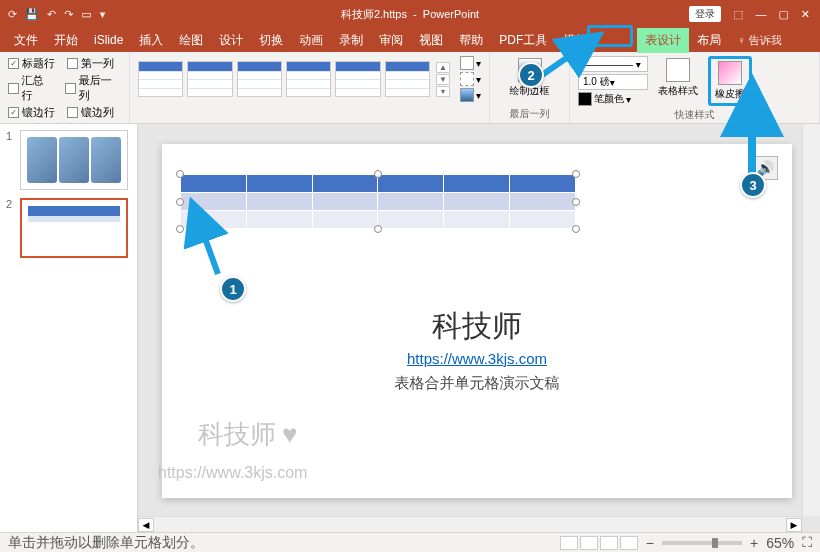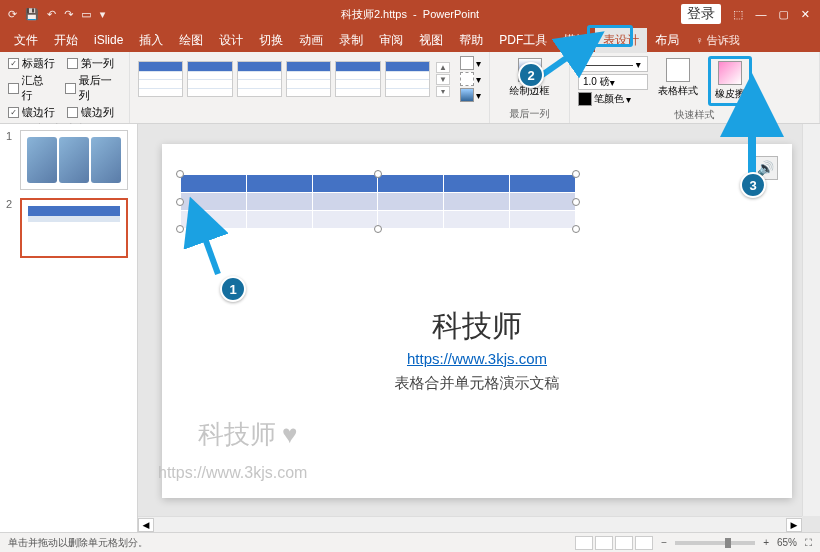--- a/index.html
+++ b/index.html
@@ -3,25 +3,25 @@
 <meta charset="utf-8">
 <style>
 * { margin: 0; padding: 0; box-sizing: border-box; font-family: "Microsoft YaHei", sans-serif; }
 body { width: 820px; height: 552px; background: #e6e6e6; position: relative; overflow: hidden; }
 
 .titlebar { height: 28px; background: #b7472a; display: flex; align-items: center; color: #fff; font-size: 11px; position: relative; }
 .titlebar .qat { display: flex; gap: 8px; padding-left: 8px; align-items: center; }
 .titlebar .qat span { opacity: 0.9; }
 .titlebar .title { position: absolute; left: 50%; transform: translateX(-50%); }
 .titlebar .right { position: absolute; right: 0; display: flex; align-items: center; gap: 12px; padding-right: 10px; }
-.login-box { background: #fff; color: #333; padding: 1px 6px; border-radius: 2px; font-size: 14px; }
+.login-box { background: #fff; color: #333; padding: 1px 6px; border-radius: 2px; font-size: 10px; }
 
 .menubar { height: 24px; background: #b7472a; display: flex; align-items: center; padding: 0 6px; font-size: 12px; }
 .menubar .tab { color: #fff; padding: 4px 8px; cursor: pointer; }
-.menubar .tab.active { background: #e5e5e5; color: #b7472a; }
+.menubar .tab.active { background: #86efac; color: #b7472a; margin-left: 42px; }
 .menubar .tell { color: #fce8e3; padding: 4px 8px; font-size: 11px; }
 
 .ribbon { height: 72px; background: #f3f2f1; border-bottom: 1px solid #d4d4d4; display: flex; }
 .ribbon-group { border-right: 1px solid #e1e1e1; padding: 4px 8px 2px; display: flex; flex-direction: column; justify-content: space-between; }
 .ribbon-group .label { text-align: center; font-size: 10px; color: #666; padding-top: 2px; }
 .style-options { display: flex; flex-direction: column; gap: 2px; font-size: 11px; }
 .style-options .row { display: flex; gap: 12px; }
 .checkbox { display: flex; align-items: center; gap: 3px; }
 .checkbox .box { width: 11px; height: 11px; border: 1px solid #888; background: #fff; display: flex; align-items: center; justify-content: center; font-size: 8px; color: #444; }
 
@@ -75,21 +75,21 @@
 .slide-sub { position: absolute; top: 230px; left: 0; right: 0; text-align: center; font-size: 15px; color: #444; }
 
 .watermark1 { position: absolute; left: 60px; bottom: 80px; font-size: 26px; color: #bfbfbf; opacity: 0.9; display: flex; align-items: center; gap: 6px; }
 .watermark2 { position: absolute; left: 20px; bottom: 50px; font-size: 16px; color: #bfbfbf; opacity: 0.9; }
 .heart { color: #bfbfbf; }
 
 .callout { position: absolute; width: 26px; height: 26px; background: #156e9e; border: 2px solid #fff; border-radius: 50%; color: #fff; display: flex; align-items: center; justify-content: center; font-size: 13px; font-weight: bold; box-shadow: 0 1px 3px rgba(0,0,0,0.3); }
 .arrow { position: absolute; }
 .arrow svg { overflow: visible; }
 
-.statusbar { position: absolute; bottom: 0; left: 0; right: 0; height: 20px; background: #f3f2f1; border-top: 1px solid #d4d4d4; display: flex; align-items: center; font-size: 10px; color: #555; padding: 0 8px; justify-content: space-between; }
+.statusbar { position: absolute; bottom: 0; left: 0; right: 0; height: 20px; background: #f3f2f1; border-top: 1px solid #d4d4d4; display: flex; align-items: center; font-size: 14px; color: #555; padding: 0 8px; justify-content: space-between; }
 .statusbar .right { display: flex; align-items: center; gap: 8px; }
 .view-btns { display: flex; gap: 2px; }
 .view-btns span { width: 18px; height: 14px; border: 1px solid #ccc; background: #fff; }
 .zoom-slider { width: 80px; height: 4px; background: #ccc; position: relative; }
 .zoom-slider .thumb { position: absolute; width: 6px; height: 10px; background: #888; top: -3px; left: 50px; }
 
 .hscroll { position: absolute; bottom: 20px; left: 138px; right: 18px; height: 16px; background: #f0f0f0; border-top: 1px solid #ddd; display: flex; align-items: center; }
 .hscroll .arr { width: 16px; height: 14px; border: 1px solid #ccc; background: #fff; font-size: 9px; display: flex; align-items: center; justify-content: center; }
 .hscroll .track { flex: 1; height: 14px; position: relative; }
 .vscroll { position: absolute; top: 124px; right: 0; bottom: 36px; width: 18px; background: #f0f0f0; border-left: 1px solid #ddd; }

